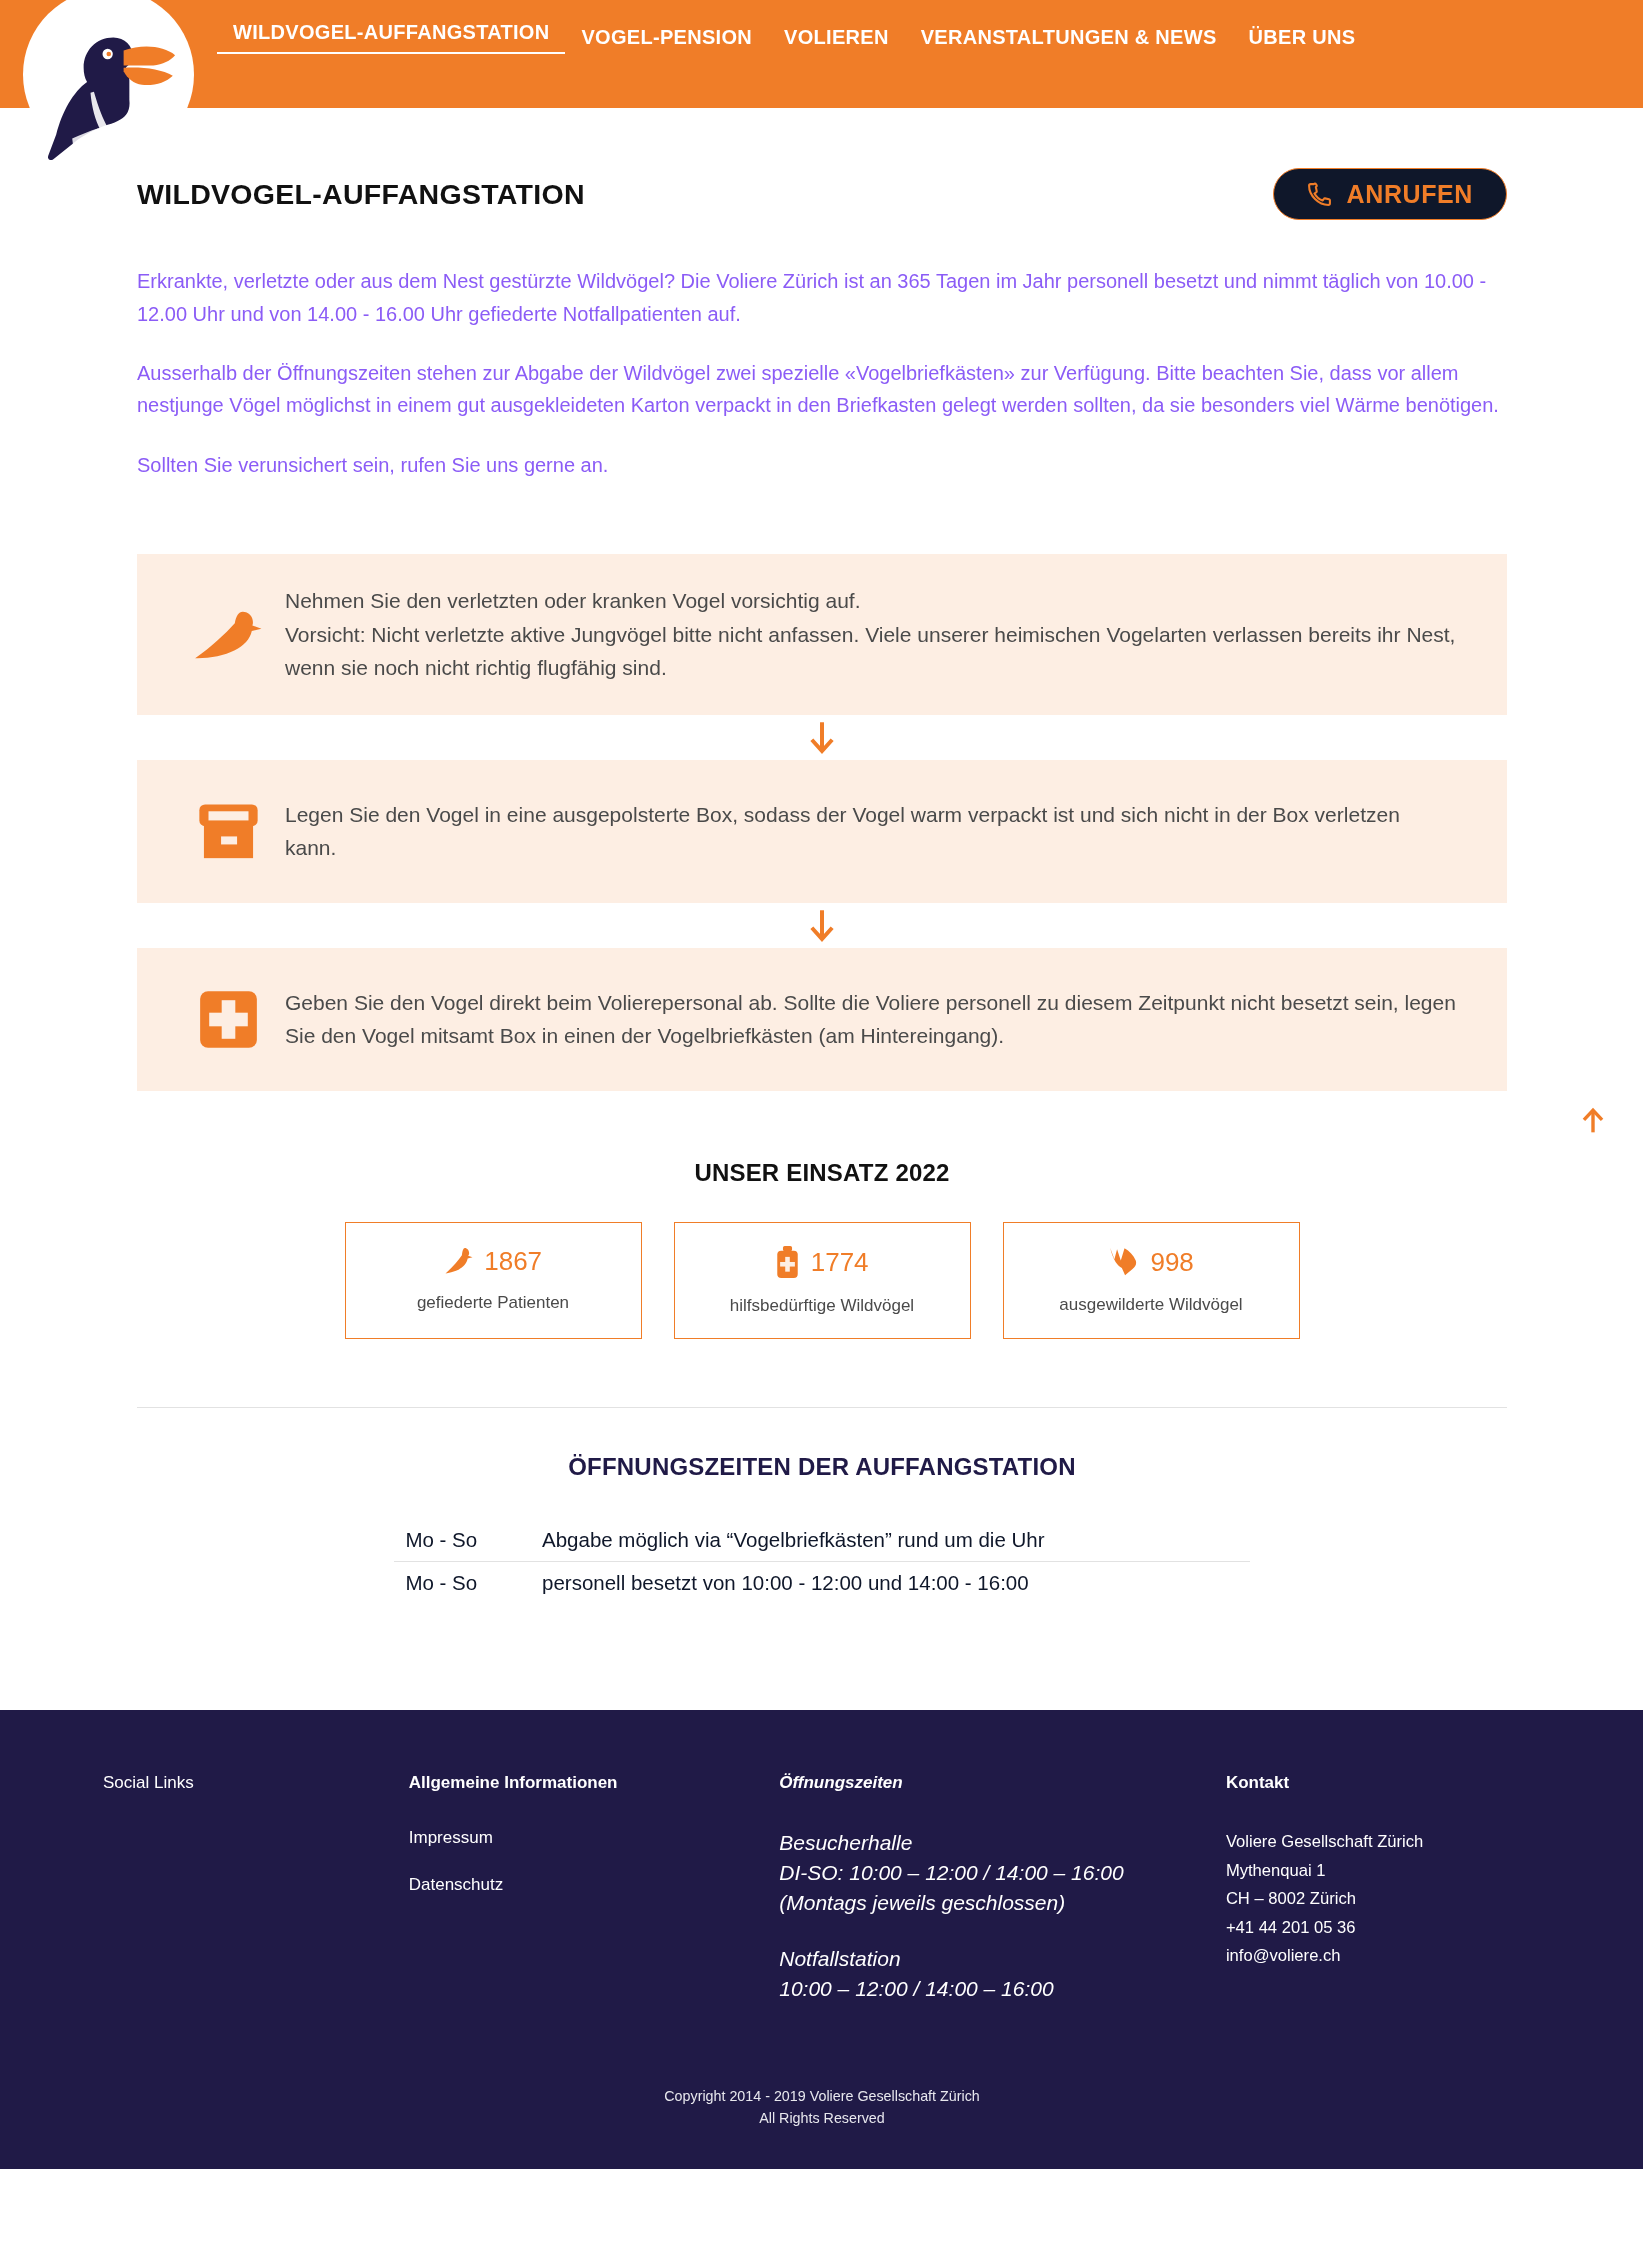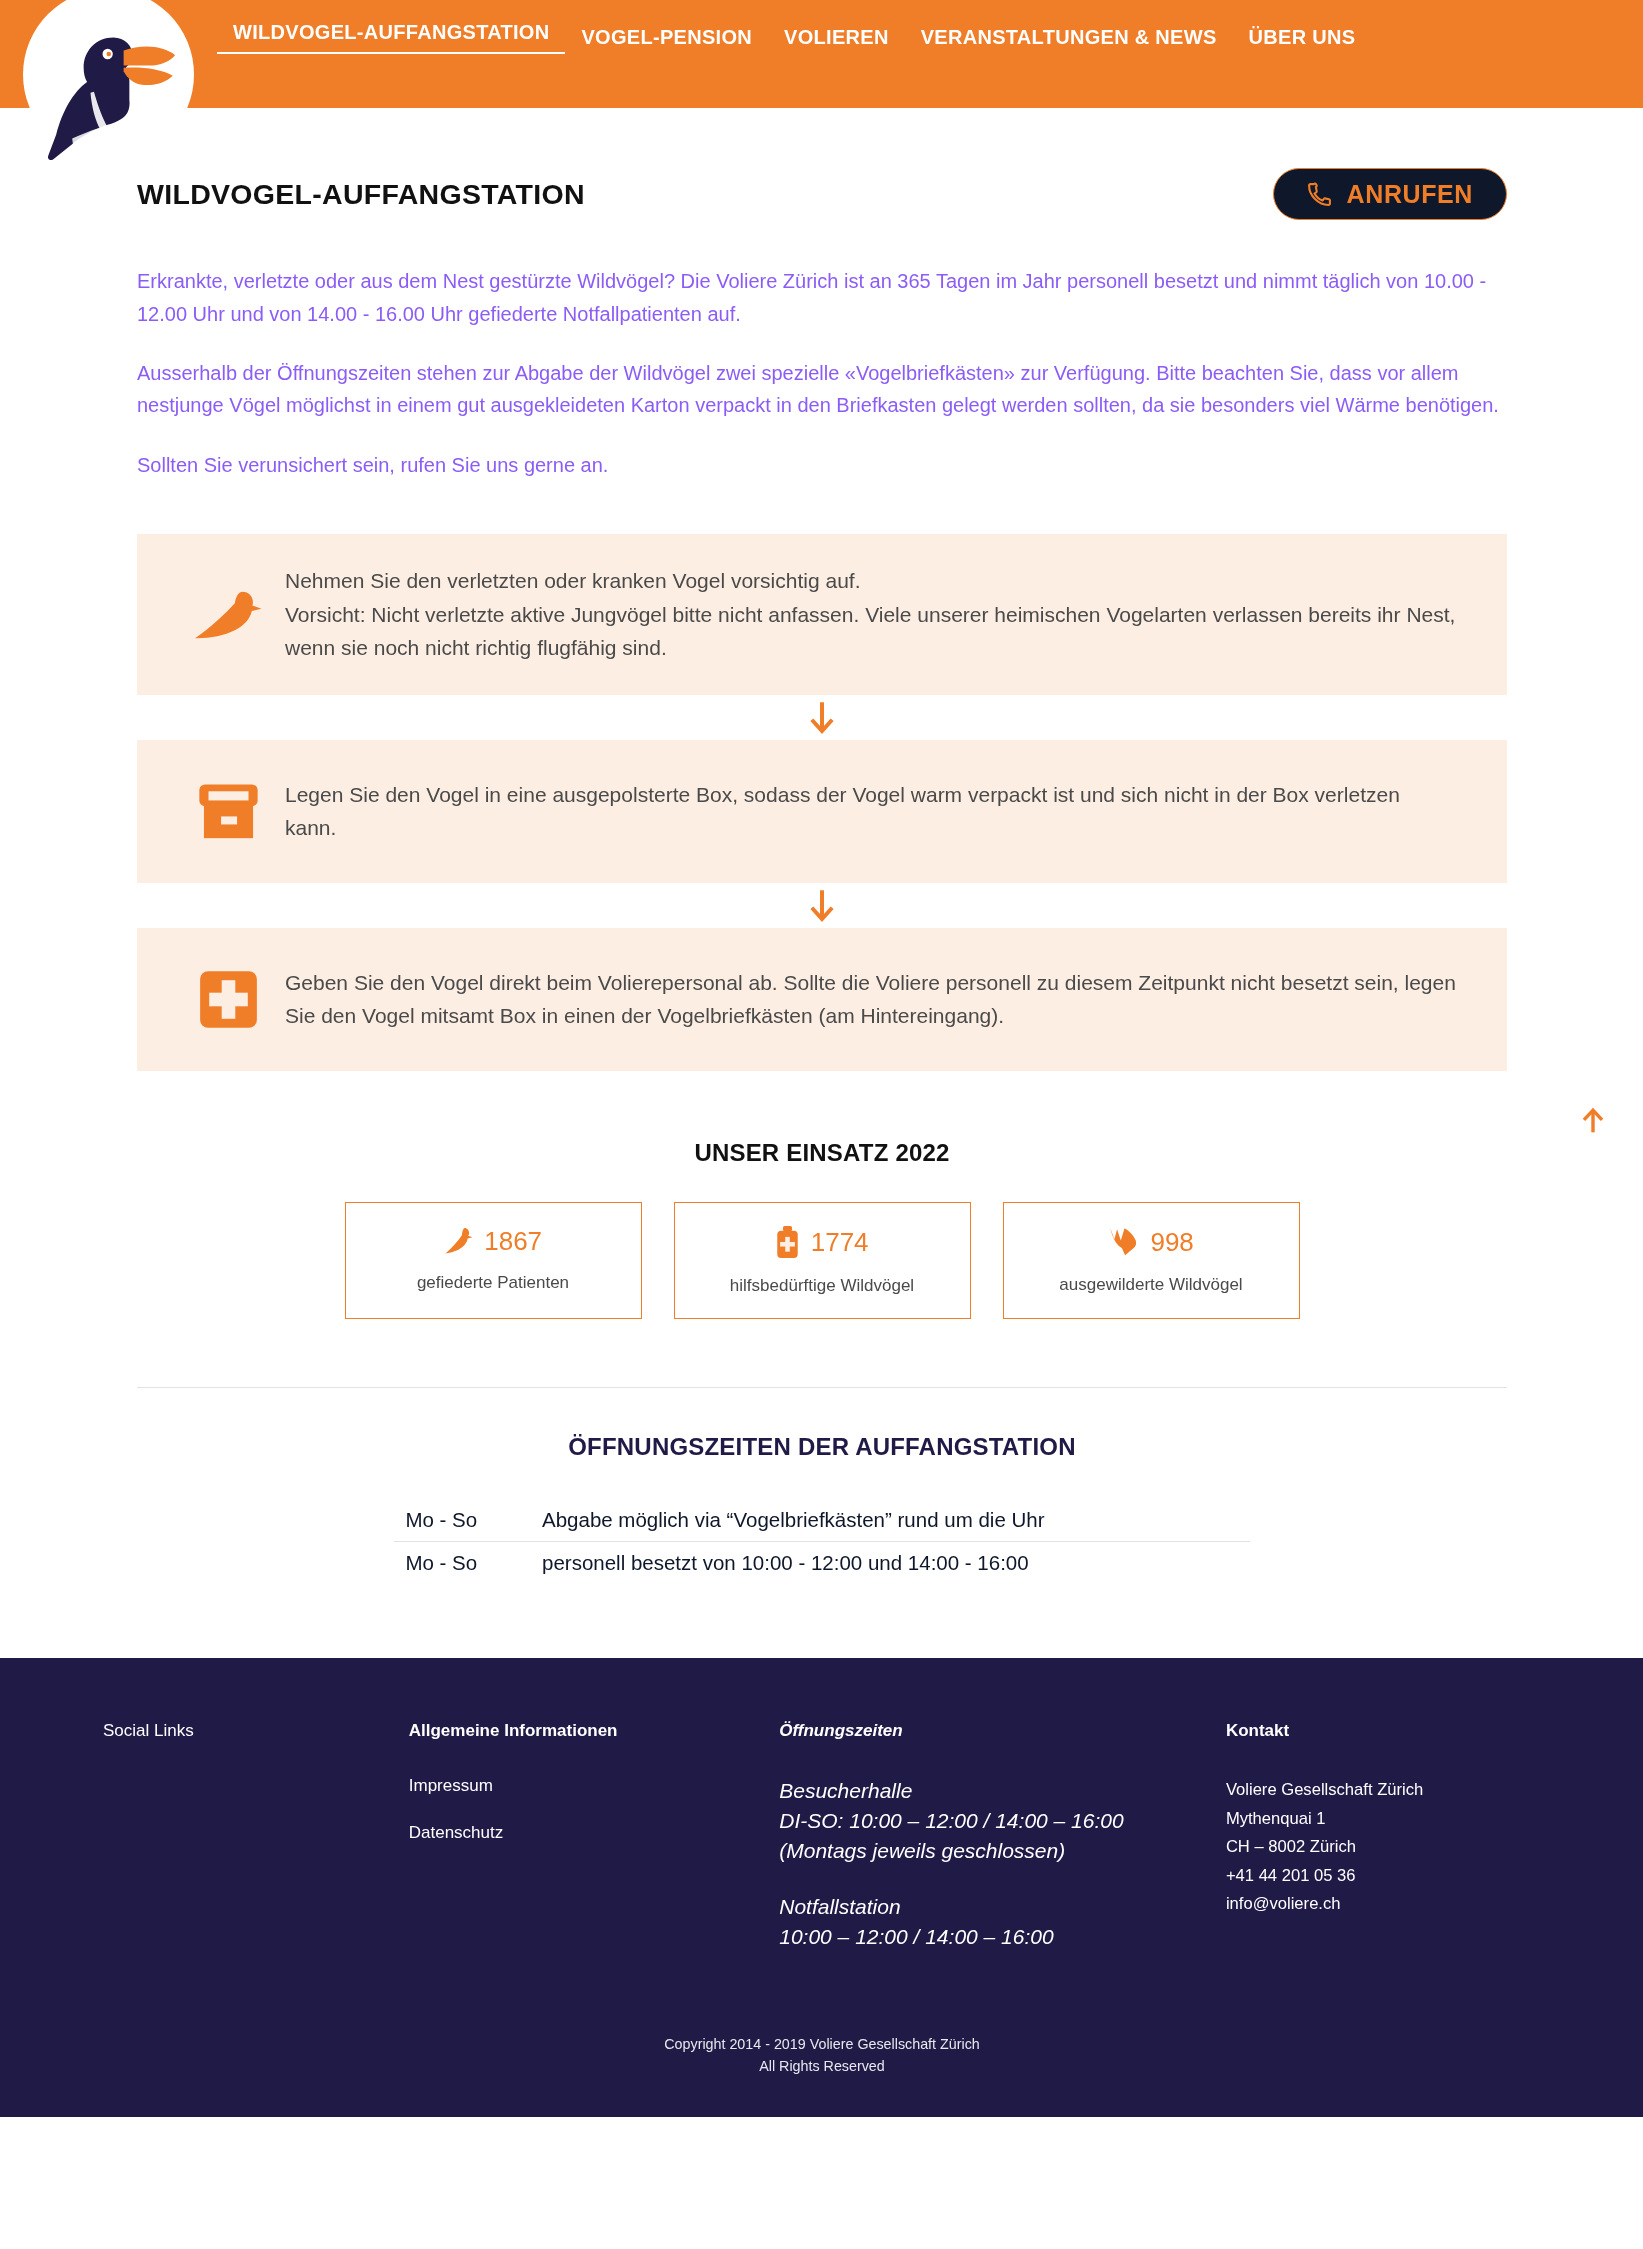--- a/index.html
+++ b/index.html
@@ -116,21 +116,21 @@
     font-size:20px;
     line-height:1.62;
     color:#8b5cf6;
     margin-bottom:27px;
     font-weight:300;
   }
   .intro p:last-child{margin-bottom:0;}
 
   
   .steps{
-    margin-top:53px;
+    margin-top:73px;
   }
   .step{
     background:var(--orange-light);
     display:flex;
     align-items:center;
     padding:30px 34px;
     min-height:143px;
   }
   .step .icon{
     flex:0 0 114px;
@@ -228,21 +228,21 @@
   table.hours tr:first-child td{
     border-bottom:1.1px solid #e2e2e2;
   }
   table.hours td.day{
     width:148px;
     padding-left:11.4px;
   }
 
   
   footer{
-    margin-top:74px;
+    margin-top:106px;
     background:var(--navy);
     color:#fff;
     padding:63px 0 40px;
   }
   .footer-cols{
     width:1484px;
     margin:0 auto;
     display:flex;
     padding-left:23px;
   }

